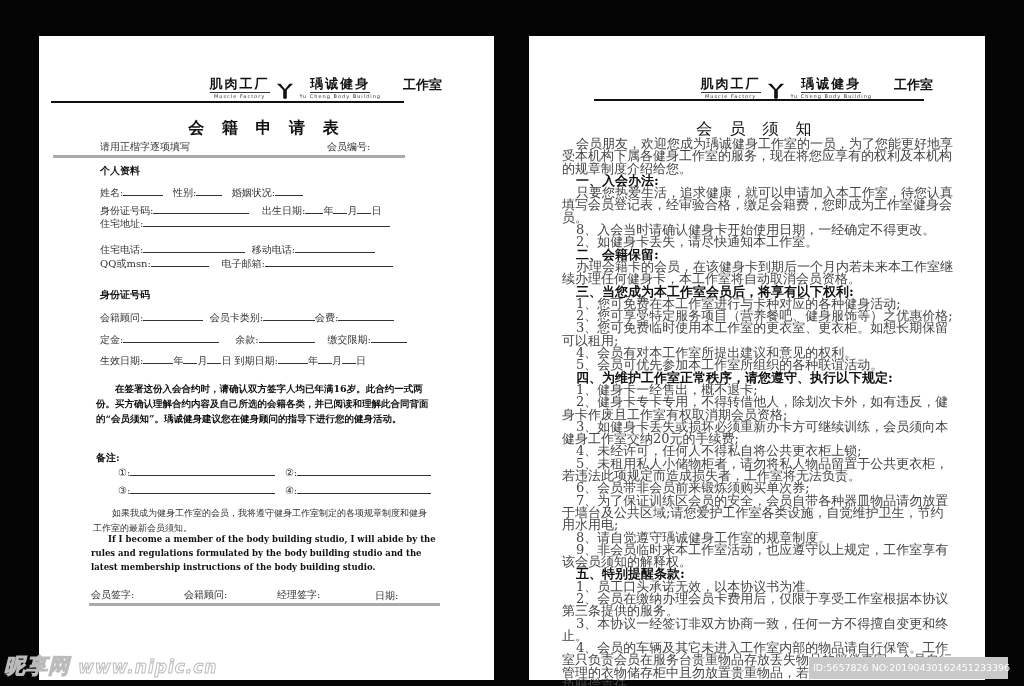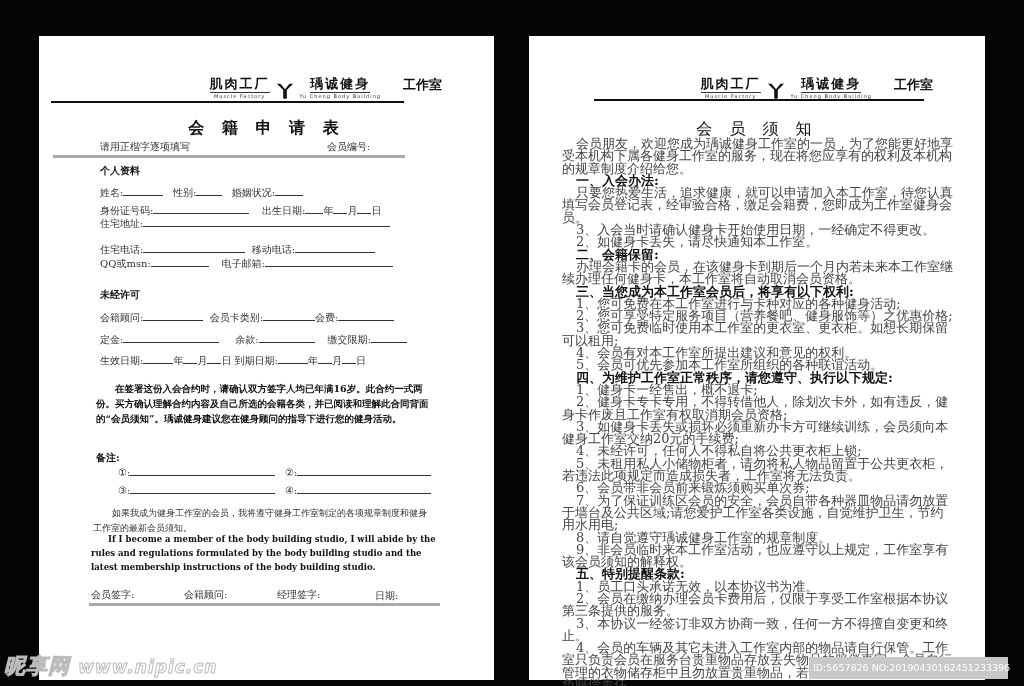--- a/index.html
+++ b/index.html
@@ -71,21 +71,21 @@
   </div>
   <div class="t" style="left:61px;top:207px;">
     <span>住宅电话:</span><span class="u" style="width:102px"></span>
     &nbsp;<span>移动电话:</span><span class="u" style="width:80px"></span>
   </div>
   <div class="t" style="left:61px;top:221px;">
     <span>QQ或msn:</span><span class="u" style="width:58px"></span>
     &nbsp;&nbsp;&nbsp;<span>电子邮箱:</span><span class="u" style="width:128px"></span>
   </div>
 
-  <div class="t bold" style="left:61px;top:252px;">未经许可</div>
+  <div class="t bold" style="left:61px;top:252px;">身份证号码</div>
   <div class="t" style="left:61px;top:275px;">
     <span>会籍顾问:</span><span class="u" style="width:60px"></span>
     &nbsp;<span>会员卡类别:</span><span class="u" style="width:52px"></span><span>会费:</span><span class="u" style="width:56px"></span>
   </div>
   <div class="t" style="left:61px;top:297px;text-align:right;">
     <span>定金:</span><span class="u" style="width:96px"></span>
     &nbsp;&nbsp;&nbsp;&nbsp;<span>余款:</span><span class="u" style="width:56px"></span>
     &nbsp;&nbsp;&nbsp;<span>缴交限期:</span><span class="u" style="width:36px"></span>
   </div>
   <div class="t" style="left:61px;top:318px;">
@@ -132,21 +132,21 @@
   </div>
   <div class="hr-dark" style="left:65px;width:330px;top:63px;"></div>
 
   <div class="title" style="top:83px;font-weight:normal;color:#111;">会 员 须 知</div>
 
   <div class="r" style="top:102px;">
     <div class="ind">会员朋友，欢迎您成为瑀诚健身工作室的一员，为了您能更好地享受本机构下属各健身工作室的服务，现在将您应享有的权利及本机构的规章制度介绍给您。</div>
 
     <div class="h">一、入会办法:</div>
     <div class="ind">只要您热爱生活，追求健康，就可以申请加入本工作室，待您认真填写会员登记表，经审验合格，缴足会籍费，您即成为工作室健身会员。</div>
-    <div class="ind">3、入会当时请确认健身卡开始使用日期，一经确定不得更改。</div>
+    <div class="ind">8、入会当时请确认健身卡开始使用日期，一经确定不得更改。</div>
     <div class="ind">2、如健身卡丢失，请尽快通知本工作室。</div>
 
     <div class="h">二、会籍保留:</div>
     <div class="ind">办理会籍卡的会员，在该健身卡到期后一个月内若未来本工作室继续办理任何健身卡，本工作室将自动取消会员资格。</div>
 
     <div class="h">三、当您成为本工作室会员后，将享有以下权利:</div>
     <div class="ind">1、您可免费在本工作室进行与卡种对应的各种健身活动;</div>
     <div class="ind">2、您可享受特定服务项目（营养餐吧、健身服饰等）之优惠价格;</div>
     <div class="ind">3、您可免费临时使用本工作室的更衣室、更衣柜。如想长期保留可以租用;</div>
     <div class="ind">4、会员有对本工作室所提出建议和意见的权利。</div>

